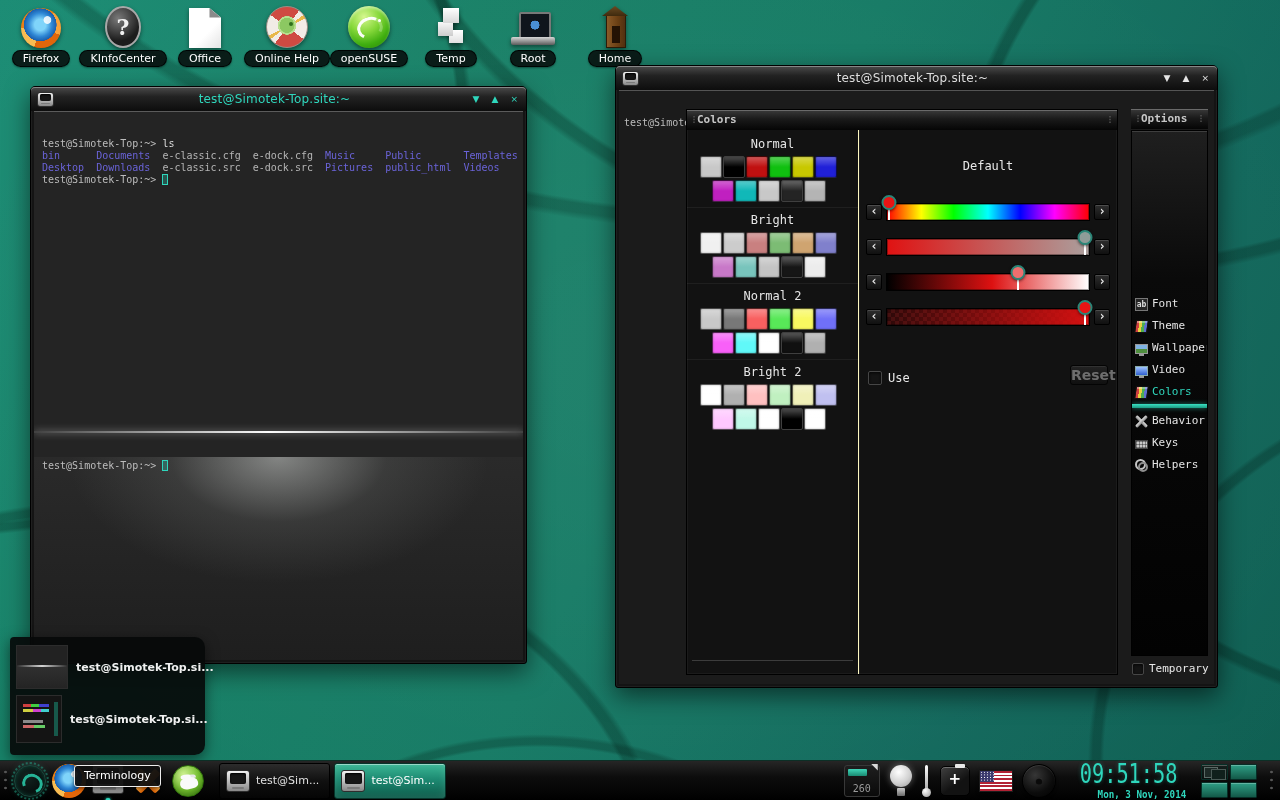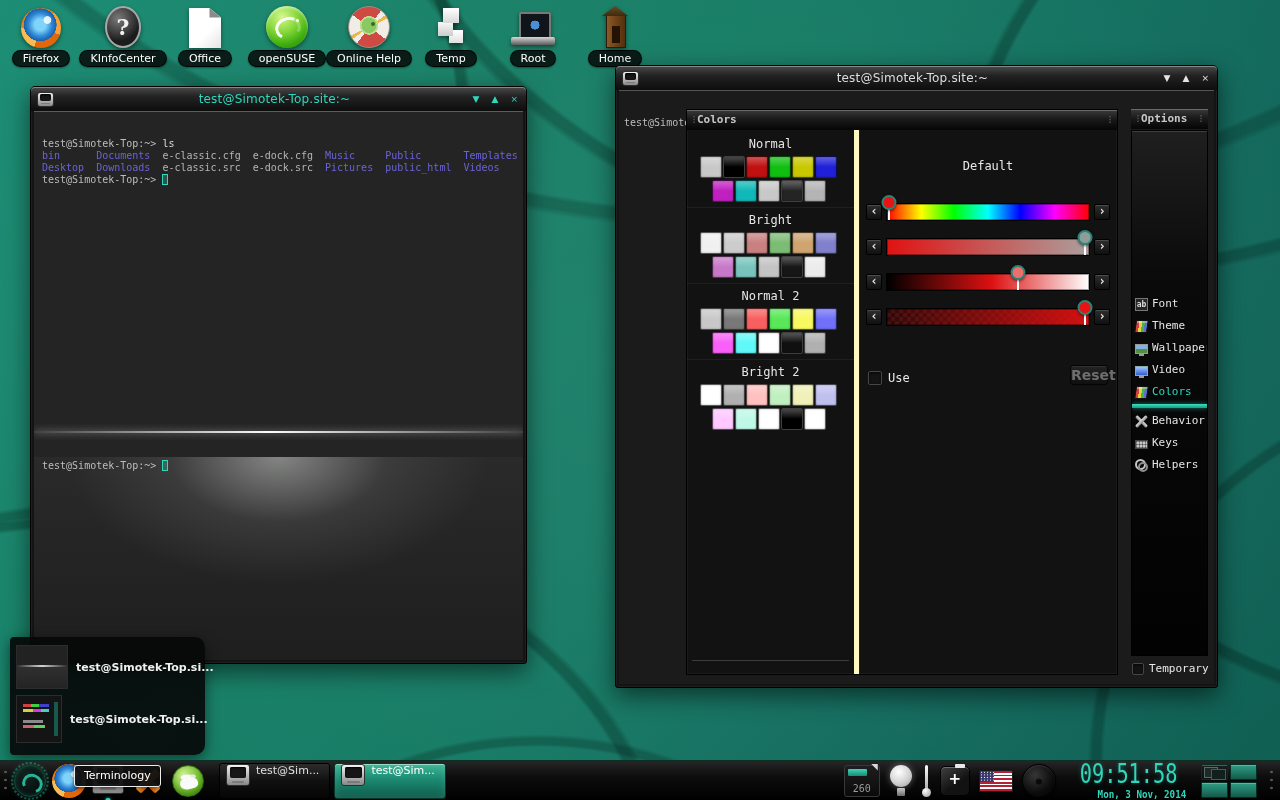--- a/index.html
+++ b/index.html
@@ -87,21 +87,21 @@
 .right-window{left:615px;top:65px;width:603px;height:623px;z-index:11}
 .right-window .win-content{background:#1b1b1b}
 .rw-prompt{padding:3px 0 0 5px}
 
 
 .panel-header{height:20px;background:linear-gradient(#3a3a3a,#1a1a1a 45%,#050505);display:flex;align-items:center;padding:0 10px;font-size:11px;font-weight:bold;color:#c6c6c6;box-shadow:inset 0 1px 0 rgba(255,255,255,.25);position:relative;flex:none}
 .panel-header::before{content:"⋮";color:#5f5f5f;font-size:8px;position:absolute;left:3px}
 .panel-header::after{content:"⋮";color:#5f5f5f;font-size:8px;position:absolute;right:3px}
 .colors-panel{position:absolute;left:67px;top:19px;width:432px;height:566px;background:#121212;border:1px solid #000;box-shadow:inset 0 0 0 1px rgba(255,255,255,.04);display:flex;flex-direction:column}
 .panel-content{flex:1;display:flex;min-height:0}
-.palettes{width:172px;border-right:5px solid #fef9c3;box-shadow:1px 0 0 rgba(255,255,255,.05);padding-top:2px;position:relative;flex:none}
+.palettes{width:172px;border-right:1px solid #fef9c3;box-shadow:1px 0 0 rgba(255,255,255,.05);padding-top:2px;position:relative;flex:none}
 .palettes::after{content:"";position:absolute;left:5px;right:5px;bottom:13px;height:1px;background:#3c3c3c}
 .pal-group{padding-top:6px}
 .pal-group + .pal-group{border-top:1px solid rgba(255,255,255,.06);margin-top:5px}
 .pal-title{text-align:center;color:#e6e6e6;font-size:12px;margin-bottom:6px}
 .pal-row{display:flex;gap:1px;padding-left:13px;margin-bottom:2px}
 .pal-row.offset{padding-left:25px}
 .swatch{width:22px;height:22px;border-radius:2px;border:1px solid rgba(0,0,0,.65);background-image:linear-gradient(rgba(255,255,255,.3),rgba(255,255,255,0) 50%);box-shadow:inset 0 0 2px rgba(0,0,0,.35);cursor:pointer;flex:none}
 .swatch.dark{border-color:#3f3f3f}
 .defaults{flex:1;padding:2px 7px 0;position:relative}
 .def-title{text-align:center;color:#e8e8e8;font-size:12px;height:20px;line-height:20px}
@@ -166,21 +166,21 @@
 .icon-firefox.small{width:34px;height:34px}
 .run-dot{position:absolute;left:50%;transform:translateX(-50%);bottom:-4px;width:5px;height:4px;border-radius:50%;background:var(--accent,#2fd7bd);box-shadow:0 0 3px var(--accent,#2fd7bd)}
 .tooltip{position:absolute;left:74px;top:4px;height:22px;line-height:20px;padding:0 9px;background:rgba(16,16,16,.95);border:1px solid #ececec;border-radius:3px;color:#fff;font-size:11px;z-index:6;box-shadow:0 1px 4px rgba(0,0,0,.6);white-space:nowrap}
 .xorg-x{width:26px;height:26px;position:relative;margin:0 5px}
 .xorg-x::before,.xorg-x::after{content:"";position:absolute;left:-1px;top:9px;width:28px;height:8px;border-radius:2px;background:linear-gradient(#ffb347,#d95f02);box-shadow:0 1px 2px rgba(0,0,0,.7)}
 .xorg-x::before{transform:rotate(45deg)}
 .xorg-x::after{transform:rotate(-45deg)}
 .mule{width:32px;height:32px;border-radius:50%;background:radial-gradient(circle at 35% 28%,#cdef8f,#74c12e 55%,#3f8f10);border:1px solid #2e6f0a;position:relative;box-shadow:inset 0 -3px 6px rgba(0,0,0,.25)}
 .mule::after{content:"";position:absolute;left:7px;top:11px;width:18px;height:12px;background:#fafafa;border-radius:60% 70% 45% 55%;transform:rotate(-12deg);box-shadow:-2px -7px 0 -4px #fafafa,3px -6px 0 -4px #e8e8e8}
 .tasks{display:flex;gap:4px;margin-left:12px}
-.task{display:flex;gap:6px;height:36px;padding:0 10px 0 6px;border:1px solid #000;border-radius:3px;background:linear-gradient(#2c2c2c,#101010 50%,#050505);color:#e0e0e0;font-size:11px;min-width:100px;cursor:pointer}
+.task{display:flex;align-items:center;gap:6px;height:36px;padding:0 10px 0 6px;border:1px solid #000;border-radius:3px;background:linear-gradient(#2c2c2c,#101010 50%,#050505);color:#e0e0e0;font-size:11px;min-width:100px;cursor:pointer}
 .task.active{background:linear-gradient(#3ab795,#1d8a72 45%,#0d5b4a);box-shadow:inset 0 1px 0 rgba(255,255,255,.45), inset 0 0 8px rgba(255,255,255,.12);color:#fff;border-color:#06352b}
 .tray{margin-left:auto;display:flex;align-items:center;gap:9px;padding-right:3px}
 .cpufreq{width:36px;height:32px;background:linear-gradient(#1e1e1e,#0a0a0a);border:1px solid #383838;border-radius:3px;position:relative;color:#9a9a9a;font-size:10px;font-family:"DejaVu Sans Mono",monospace;display:flex;align-items:flex-end;justify-content:center;padding-bottom:2px;cursor:pointer}
 .cpufreq::before{content:"";position:absolute;left:3px;top:3px;width:19px;height:7px;background:linear-gradient(#3fd7b8,#1a8a72);border-radius:1px}
 .cpufreq::after{content:"";position:absolute;right:1px;top:-2px;width:7px;height:7px;background:#d8d8d8;clip-path:polygon(100% 0,100% 100%,0 0)}
 .bulb{width:24px;height:31px;position:relative;cursor:pointer}
 .bulb::before{content:"";position:absolute;left:1px;top:0;width:22px;height:22px;border-radius:50%;background:radial-gradient(circle at 40% 32%,#fff,#d2d2d2 55%,#9a9a9a);box-shadow:0 0 7px rgba(255,255,255,.35)}
 .bulb::after{content:"";position:absolute;left:8px;bottom:0;width:8px;height:8px;background:linear-gradient(#c9c9c9,#6a6a6a);border-radius:1px}
 .thermo{width:9px;height:32px;position:relative;cursor:pointer}
 .thermo::before{content:"";position:absolute;left:3px;top:0;width:3px;height:26px;background:linear-gradient(#fff,#a8a8a8);border-radius:2px}
@@ -220,29 +220,29 @@
         <div class="dicon-label">KInfoCenter</div>
       </div>
       <div class="dicon">
         <div class="dicon-img">
           <span class="app-icon icon-office"></span>
         </div>
         <div class="dicon-label">Office</div>
       </div>
       <div class="dicon">
         <div class="dicon-img">
+          <span class="app-icon icon-onlinehelp"></span>
+        </div>
+        <div class="dicon-label">Online Help</div>
+      </div>
+      <div class="dicon">
+        <div class="dicon-img">
           <span class="app-icon icon-opensuse"></span>
         </div>
         <div class="dicon-label">openSUSE</div>
-      </div>
-      <div class="dicon">
-        <div class="dicon-img">
-          <span class="app-icon icon-onlinehelp"></span>
-        </div>
-        <div class="dicon-label">Online Help</div>
       </div>
       <div class="dicon">
         <div class="dicon-img">
           <span class="app-icon icon-temp"></span>
         </div>
         <div class="dicon-label">Temp</div>
       </div>
       <div class="dicon">
         <div class="dicon-img">
           <span class="app-icon icon-root"></span>

